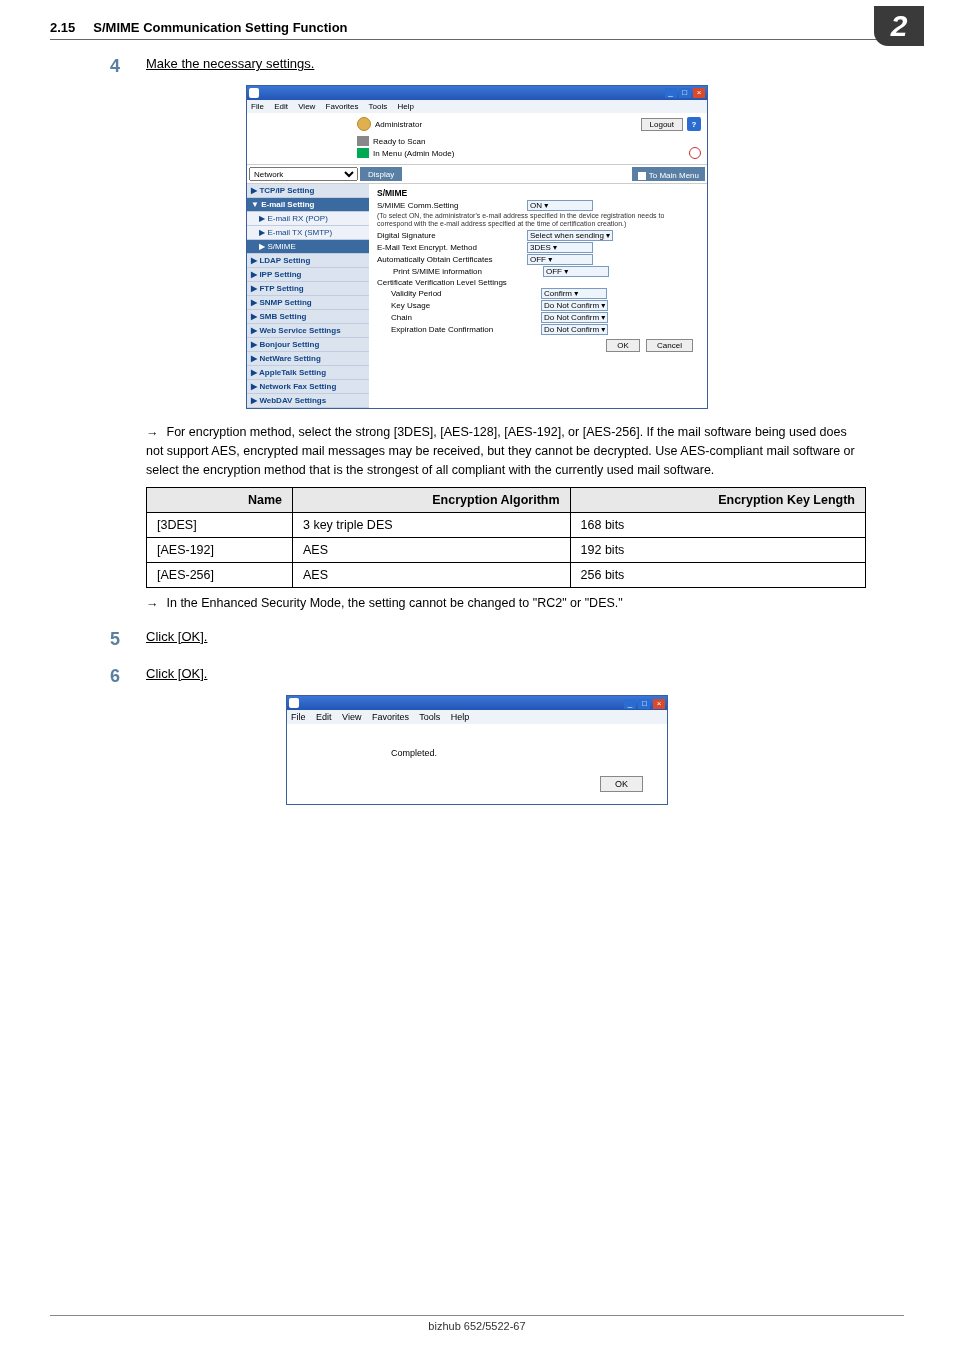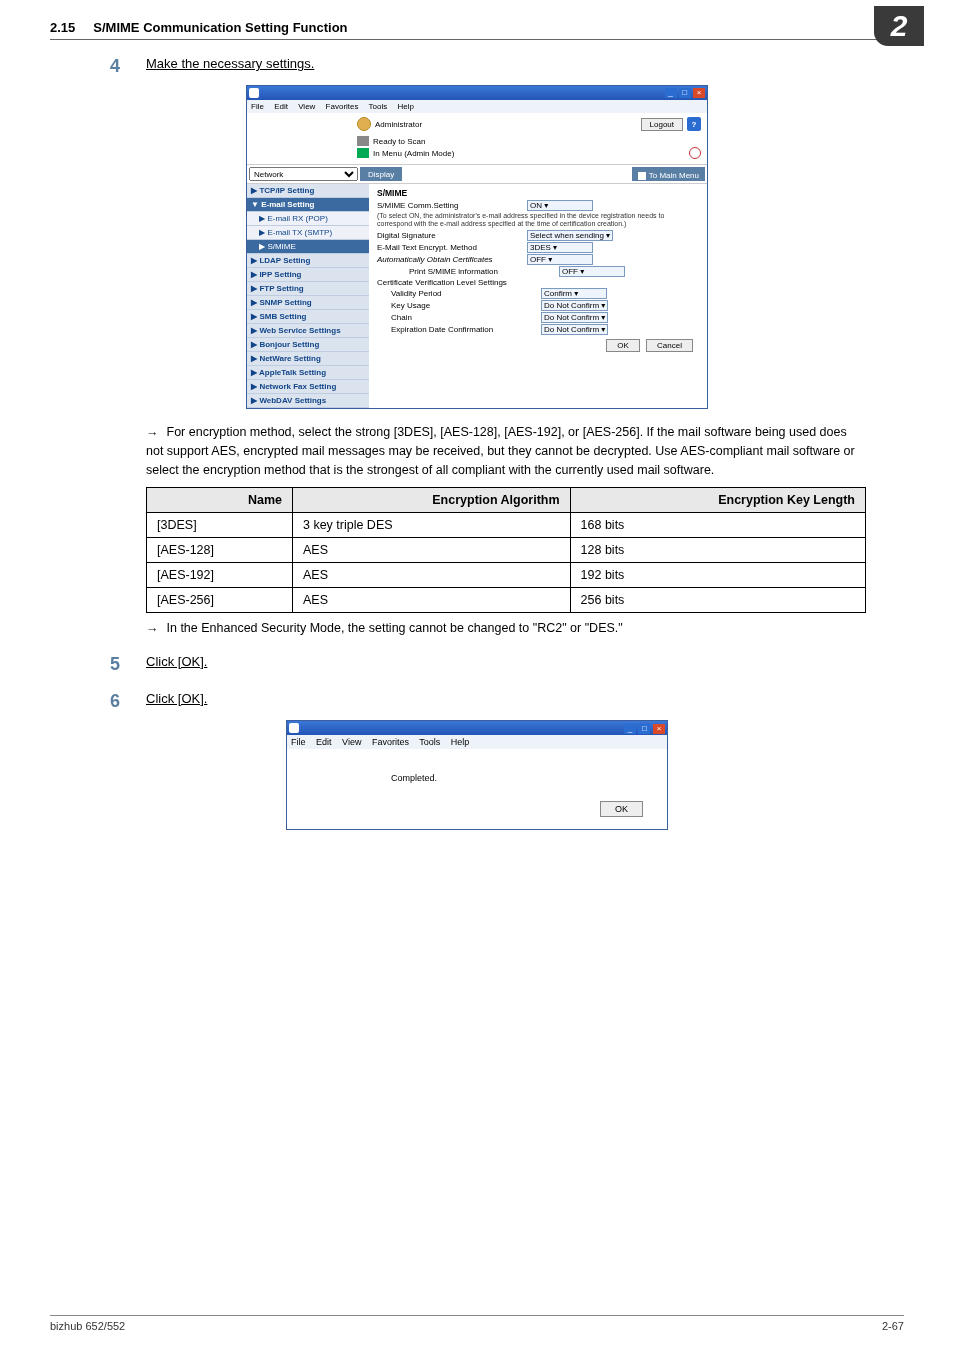--- a/index.html
+++ b/index.html
@@ -65,21 +65,21 @@
   .footer {
     position: absolute;
     bottom: 18px;
     left: 50px;
     right: 50px;
     border-top: 1px solid #888;
     padding-top: 4px;
     font-size: 11px;
     color: #333;
     display:flex;
-    justify-content: space-between;
+    justify-content: center;
   }
 
   
   .win {
     width: 460px;
     margin: 6px auto 14px auto;
     border: 1px solid #3a5f9a;
     font-size: 8px;
     font-family: Tahoma, Arial, sans-serif;
     background:#fff;
@@ -224,25 +224,25 @@
             <div class="fine">(To select ON, the administrator's e-mail address specified in the device registration needs to correspond with the e-mail address specified at the time of certification creation.)</div>
             <div class="field-row">
               <div class="field-label" style="padding-left: 0px;">Digital Signature</div>
               <span class="field-sel">Select when sending ▾</span>
             </div>
             <div class="field-row">
               <div class="field-label" style="padding-left: 0px;">E-Mail Text Encrypt. Method</div>
               <span class="field-sel">3DES ▾</span>
             </div>
             <div class="field-row">
-              <div class="field-label" style="padding-left: 0px; font-style: italic;">Automatically Obtain Certificates</div>
+              <div class="field-label" style="padding-left: 0px;">Automatically Obtain Certificates</div>
               <span class="field-sel">OFF ▾</span>
             </div>
             <div class="field-row">
-              <div class="field-label" style="padding-left: 16px; margin-left: 16px;">Print S/MIME information</div>
+              <div class="field-label" style="padding-left: 16px;">Print S/MIME information</div>
               <span class="field-sel">OFF ▾</span>
             </div>
             <div class="field-row">
               <div class="field-label" style="padding-left: 0px;">Certificate Verification Level Settings</div>
             </div>
             <div class="field-row">
               <div class="field-label" style="padding-left: 14px;">Validity Period</div>
               <span class="field-sel">Confirm ▾</span>
             </div>
             <div class="field-row">
@@ -278,25 +278,20 @@
       <th>Encryption Key Length</th>
     </tr>
       </thead>
     <tbody id="enc-body">
         <tr>
           <td>[3DES]</td>
           <td>3 key triple DES</td>
           <td>168 bits</td>
         </tr>
         <tr>
-          <td>[AES-128]</td>
-          <td>AES</td>
-          <td>128 bits</td>
-        </tr>
-        <tr>
           <td>[AES-192]</td>
           <td>AES</td>
           <td>192 bits</td>
         </tr>
         <tr>
           <td>[AES-256]</td>
           <td>AES</td>
           <td>256 bits</td>
         </tr>
       </tbody>

